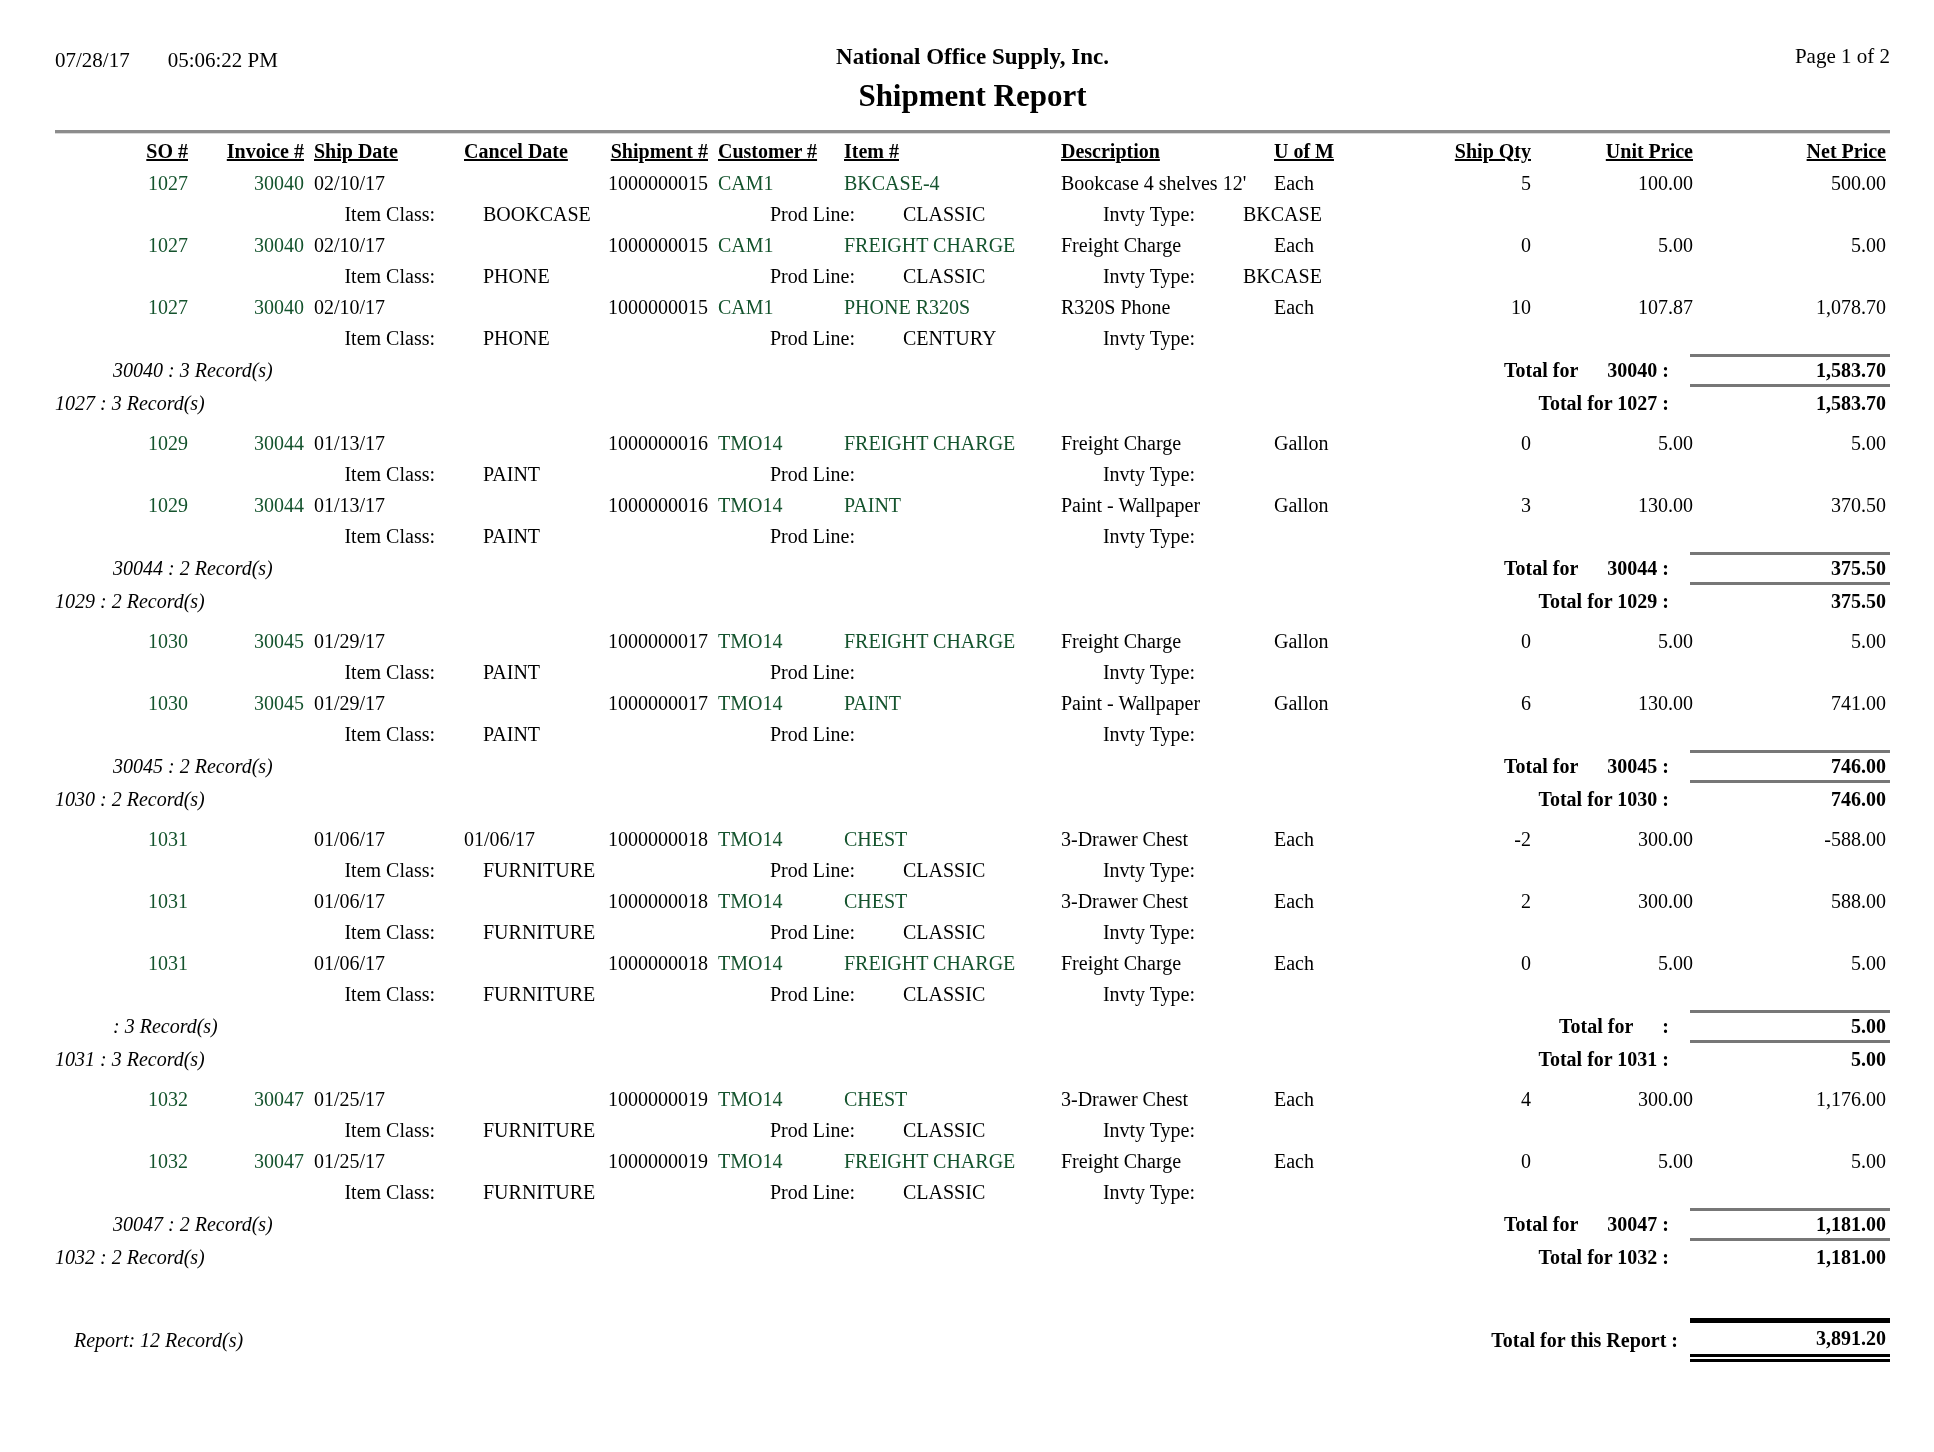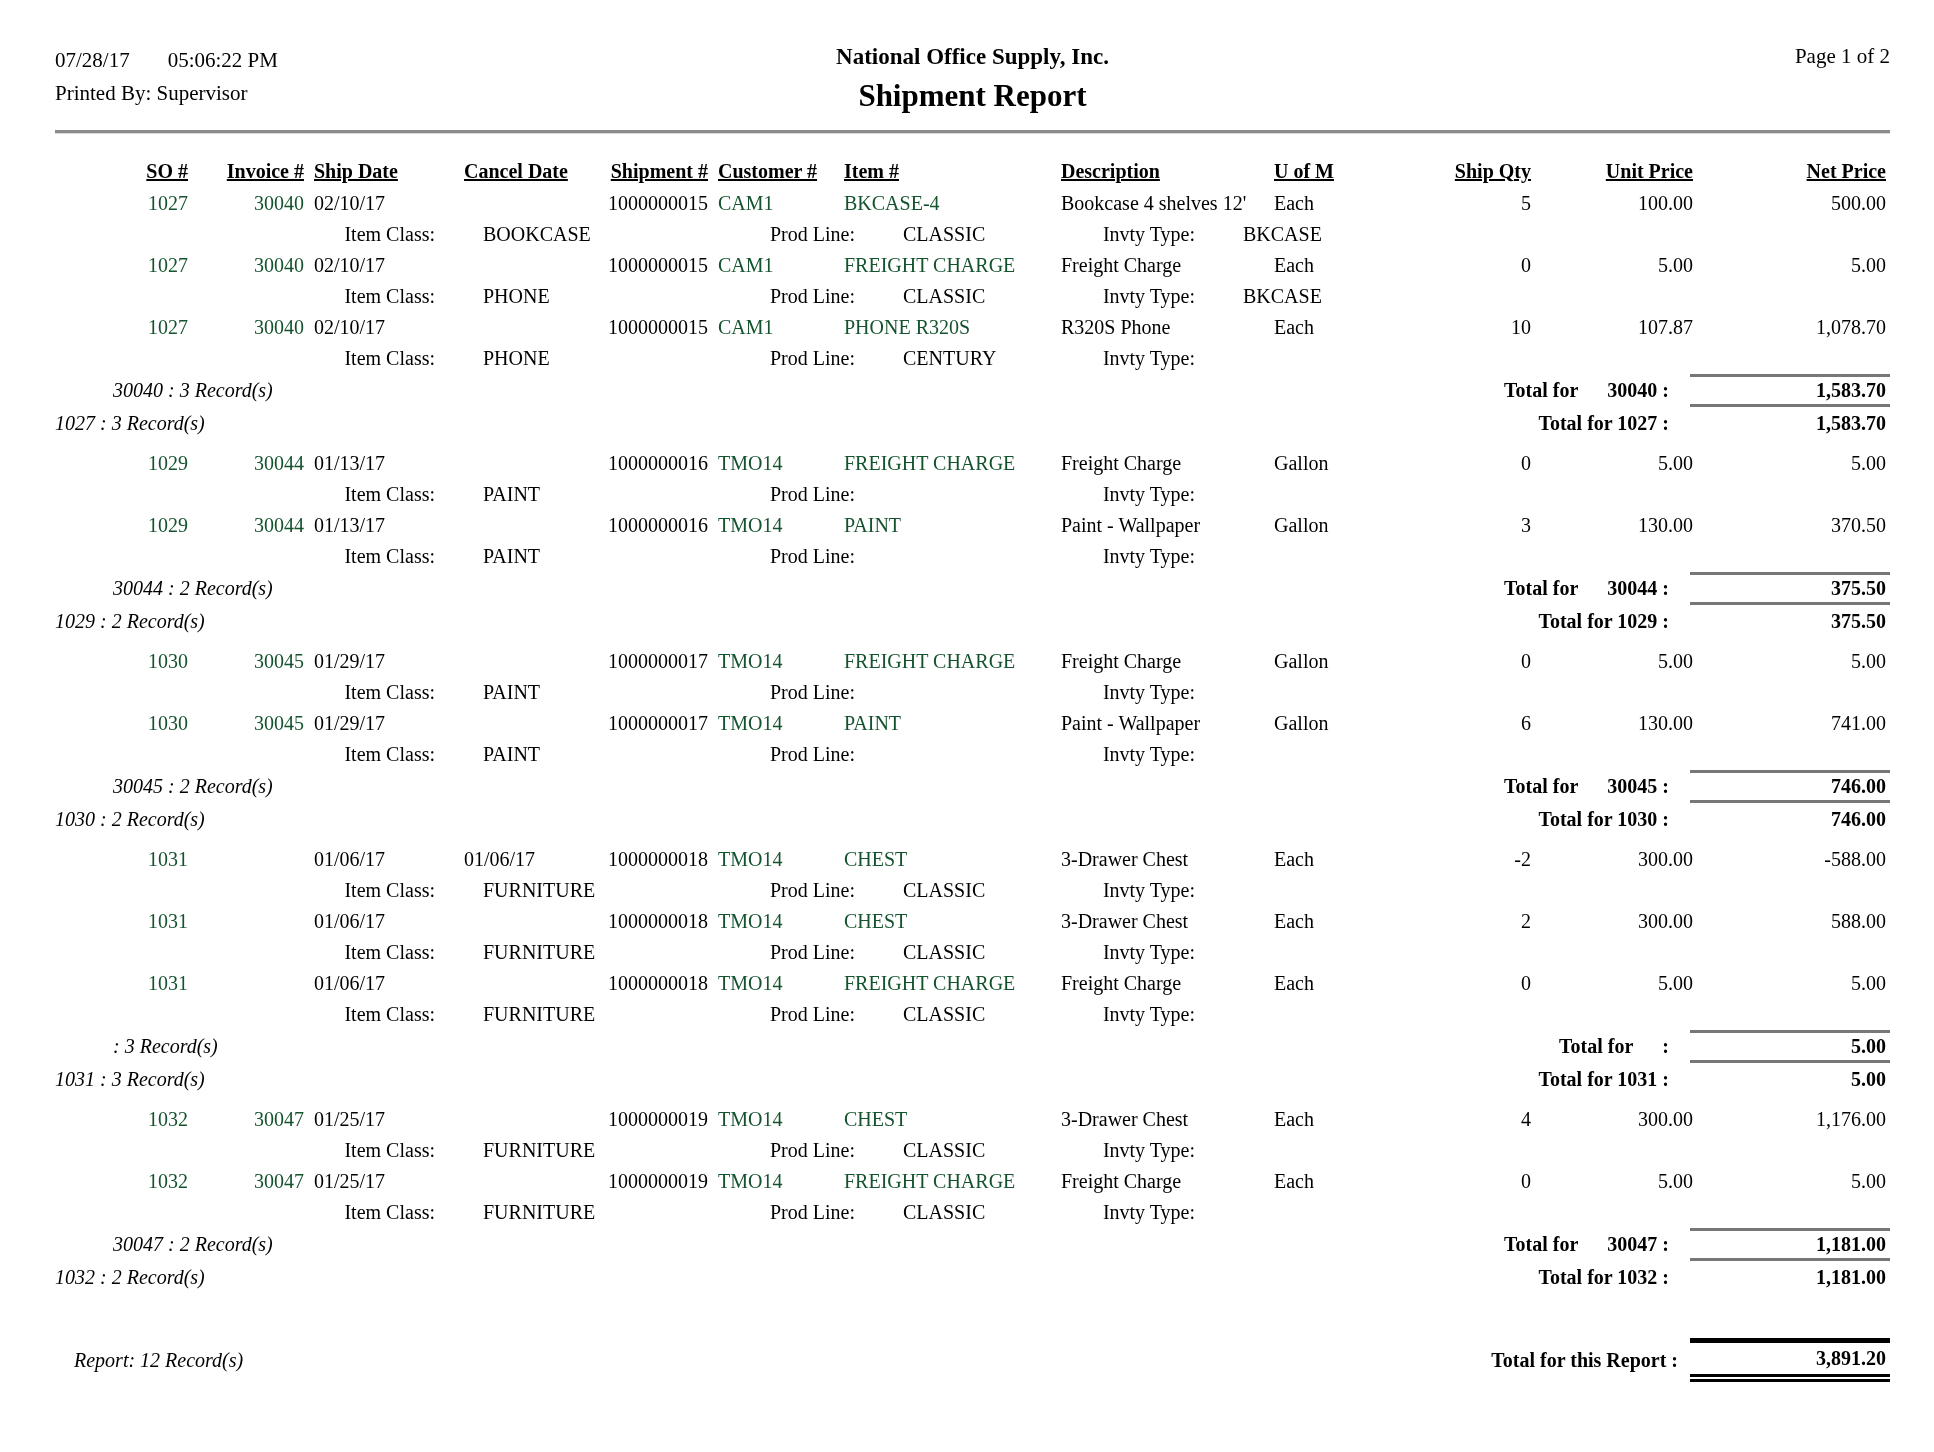--- a/index.html
+++ b/index.html
@@ -15,21 +15,21 @@
   .title{font-size:31px;font-weight:bold;margin-top:8px;}
   .hdr-right{text-align:right;font-size:21px;}
   .rule{border:0;border-top:3px solid #8c8c8c;border-bottom:1px solid #d9d9d9;margin-top:16px;}
 
   
   .r{display:grid;grid-template-columns:137px 116px 112px 180px 112px 126px 217px 213px 177px 90px 162px 193px;align-items:center;height:31px;font-size:20px;}
   .c{white-space:nowrap;overflow:visible;}
   .ra{text-align:right;padding-right:4px;}
   .la{text-align:left;padding-left:6px;}
   .pad40{padding-left:44px;}
-  .thead{margin-top:20px;height:34px;}
+  .thead{height:34px;}
   .hu{font-weight:bold;text-decoration:underline;}
   .blue{color:#14532d;}
 
   
   .sub{display:grid;grid-template-columns:380px 247px 93px 165px 95px auto;align-items:center;height:31px;font-size:20px;gap:40px;}
   .sl{text-align:right;white-space:nowrap;}
   .sv{text-align:left;padding-left:8px;white-space:nowrap;}
 
   
   .group{margin-bottom:8px;}
@@ -51,21 +51,20 @@
 </head>
 <body>
 
 <div class="page">
 
   <div class="report-header">
     <div class="hdr-left">
       <div>
         <span>07/28/17</span><span class="time">05:06:22 PM</span>
       </div>
-      <div>Printed By: Supervisor</div>
     </div>
     <div class="hdr-center">
       <div class="company">National Office Supply, Inc.</div>
       <div class="title">Shipment Report</div>
     </div>
     <div class="hdr-right">Page 1 of 2</div>
   </div>
 
   <div class="rule"></div>
 

